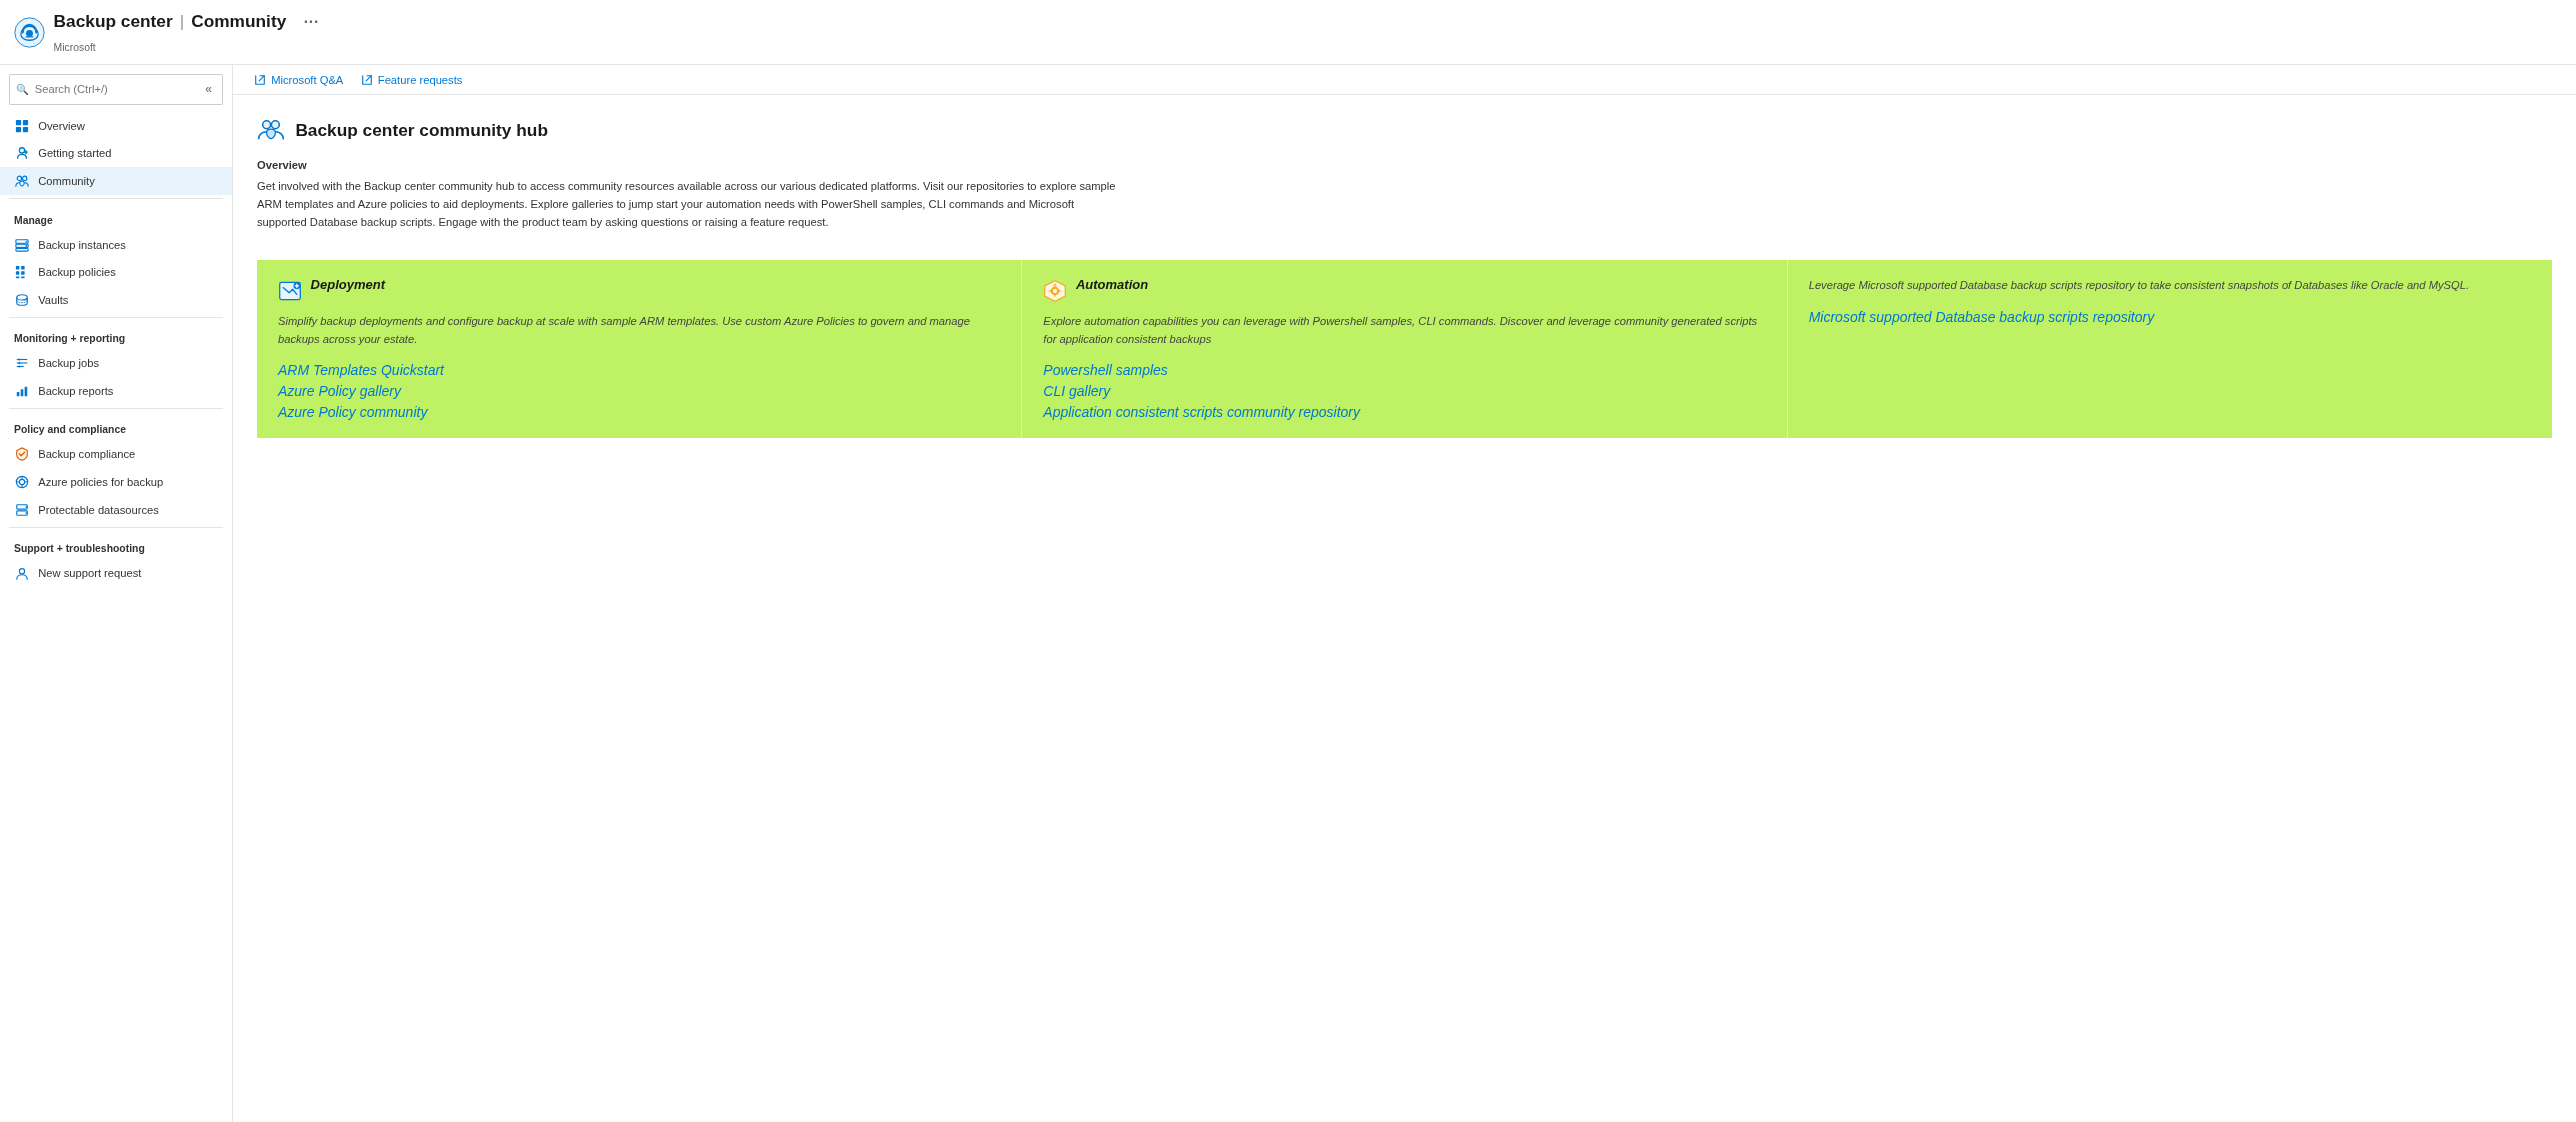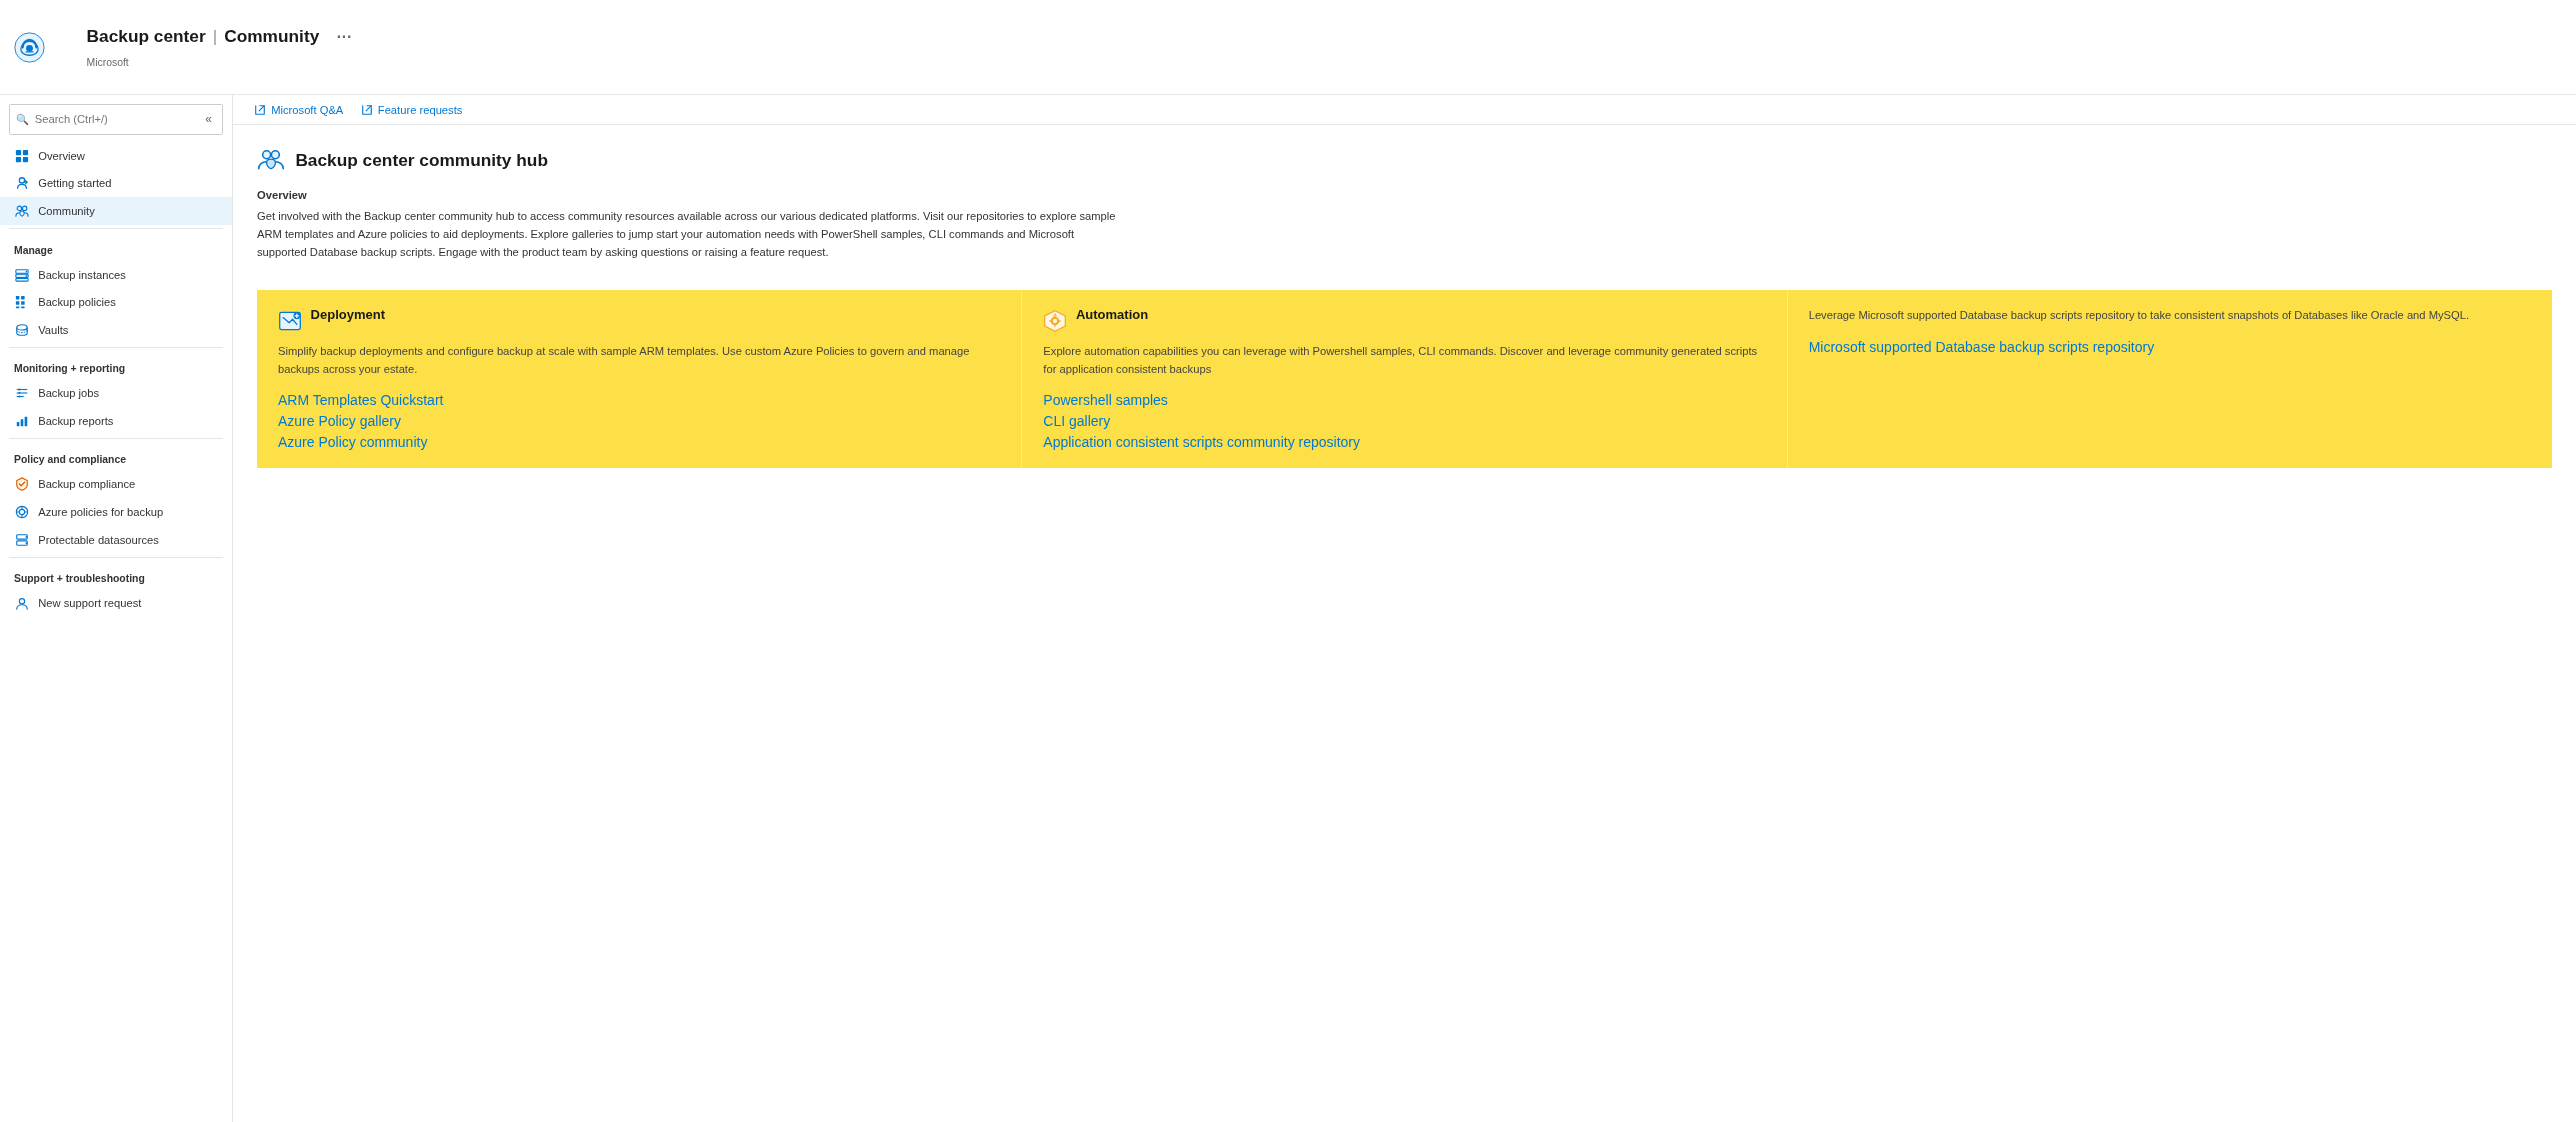--- a/index.html
+++ b/index.html
@@ -2,25 +2,24 @@
 <html style="font-size:14px"><head>
   <meta charset="utf-8">
   <style>
     * { box-sizing: border-box; margin: 0; padding: 0; }
     body { font-family: 'Segoe UI', Arial, sans-serif; font-size: 11.2px; color: #333; background: #fff; display: flex; flex-direction: column; height: 100vh; overflow: hidden; }
 
     
     .top-header {
       display: flex;
       align-items: center;
-      padding: 26px 14px;
+      padding: 11px 14px;
       border-bottom: 0.9px solid #e5e5e5;
       background: #fff;
       min-height: 52px;
-      gap: 33px;
     }
     .header-icon {
       width: 31px;
       height: 31px;
       margin-right: 8.6px;
       flex-shrink: 0;
     }
     .header-title-block { display: flex; flex-direction: column; }
     .header-title {
       font-size: 17.3px;
@@ -183,21 +182,22 @@
     
     .cards-row {
       display: flex;
       gap: 0;
       margin-top: 14px;
     }
     .card {
       flex: 1;
       padding: 17.3px 21px;
       border: none;
-      background: #fde047;
+      background: #bef264;
+      font-style: italic;
     }
     .card + .card {
       border-left: 0.9px solid #e5e5e5;
     }
     .card-title-row {
       display: flex;
       align-items: flex-start;
       gap: 8.6px;
       margin-bottom: 10.4px;
     }

